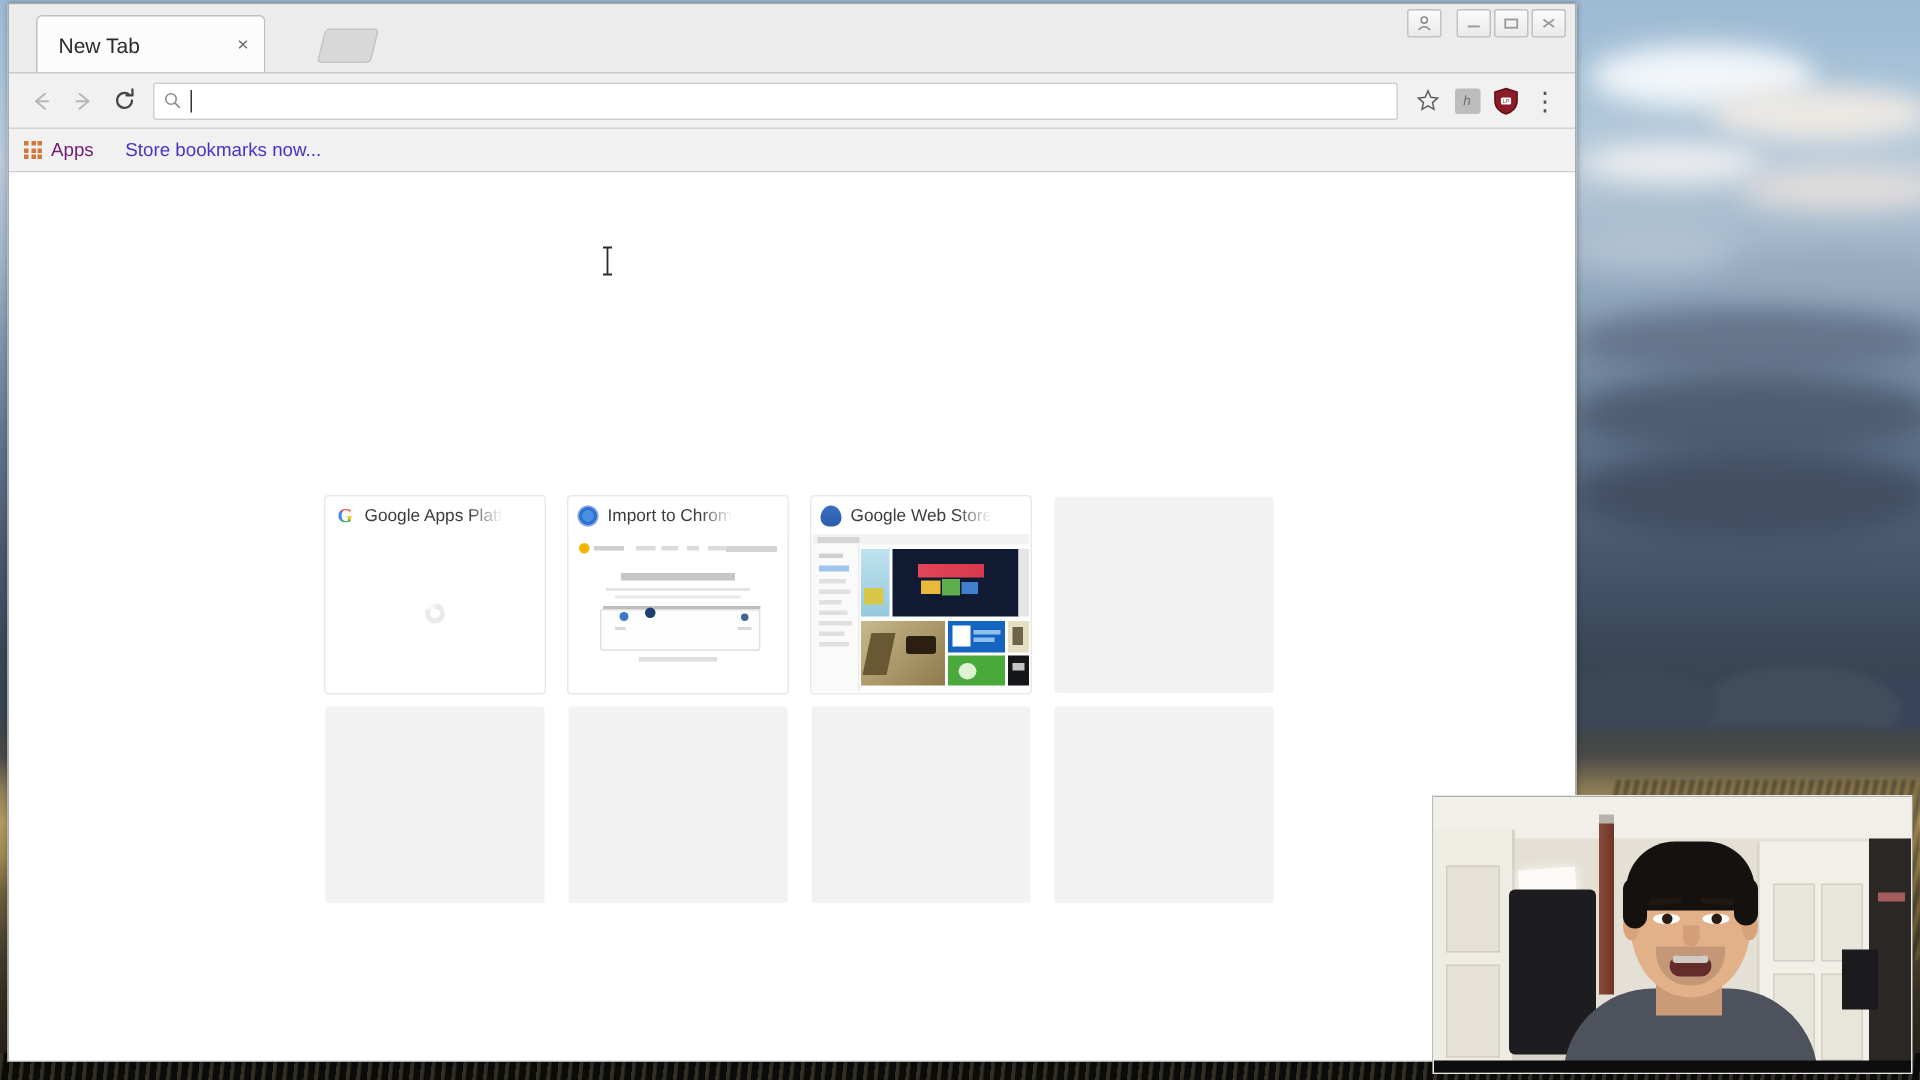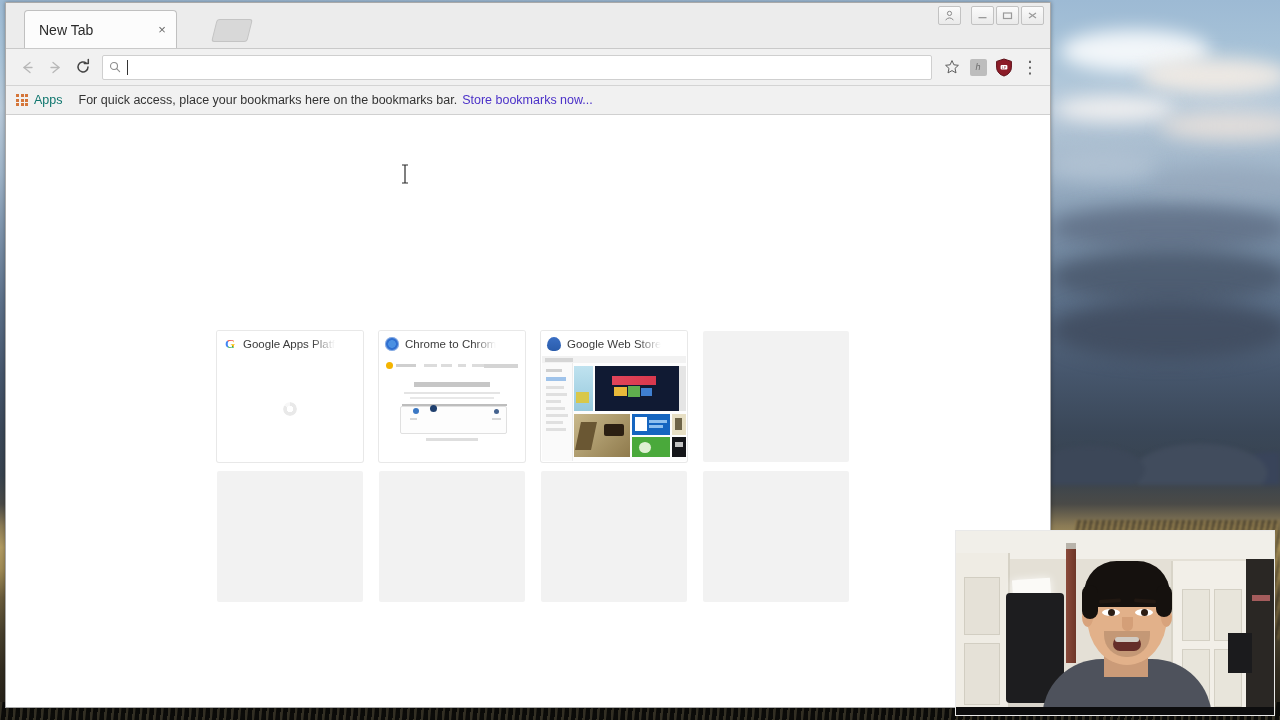--- a/index.html
+++ b/index.html
@@ -264,21 +264,21 @@
     flex: none;
   }
   #apps-grid {
     display: grid;
     grid-template-columns: repeat(3, 3px);
     grid-template-rows: repeat(3, 3px);
     gap: 1.5px;
     margin-right: 6px;
   }
   #apps-grid i { background: #d5763a; display:block; }
-  #apps-label { margin-right: 16px; color: #0f766e; cursor: pointer; }
+  #apps-label { margin-right: 16px; color: #701a75; cursor: pointer; }
   #bm-hint { color: #333; }
   #bm-import { color: #4b31c8; margin-left: 5px; cursor: pointer; }
 
   
   #ntp {
     flex: 1;
     background: #fff;
     position: relative;
     overflow: hidden;
   }
@@ -507,41 +507,40 @@
           <i></i>
           <i></i>
           <i></i>
           <i></i>
           <i></i>
           <i></i>
           <i></i>
           <i></i>
       </span>
       <span id="apps-label">Apps</span>
-      <span id="bm-hint">For quick access, place your bookmarks here on the bookmarks bar.</span>
       <span id="bm-import">Store bookmarks now...</span>
     </div>
 
     <div id="ntp">
       <div id="tilegrid">
 
         <div class="tile filled">
           <div class="tile-head">
             <span class="fav fav-g">G</span>
             <span class="tile-title">Google Apps Platf</span>
           </div>
           <div class="tile-thumb">
             <div id="spinner"></div>
           </div>
         </div>
 
         <div class="tile filled">
           <div class="tile-head">
             <span class="fav fav-chrome"></span>
-            <span class="tile-title">Chrome to Chrom</span>
+            <span class="tile-title">Import to Chrom</span>
           </div>
           <div class="tile-thumb">
             <div style="position:absolute;inset:0;background:#fff;"></div>
             <div class="wt-bar" style="left:6px;  top:6px;  width:7px;  height:7px; border-radius:50%; background:#f4b400;"></div>
             <div class="wt-bar" style="left:16px; top:8px;  width:20px; height:3px; background:#cfcfcf;"></div>
             <div class="wt-bar" style="left:44px; top:8px;  width:13px; height:3px; background:#dcdcdc;"></div>
             <div class="wt-bar" style="left:61px; top:8px;  width:11px; height:3px; background:#dcdcdc;"></div>
             <div class="wt-bar" style="left:78px; top:8px;  width:8px;  height:3px; background:#dcdcdc;"></div>
             <div class="wt-bar" style="left:92px; top:8px;  width:14px; height:3px; background:#dcdcdc;"></div>
             <div class="wt-bar" style="left:104px;top:8px;  width:34px; height:4px; background:#d4d4d4;"></div>

